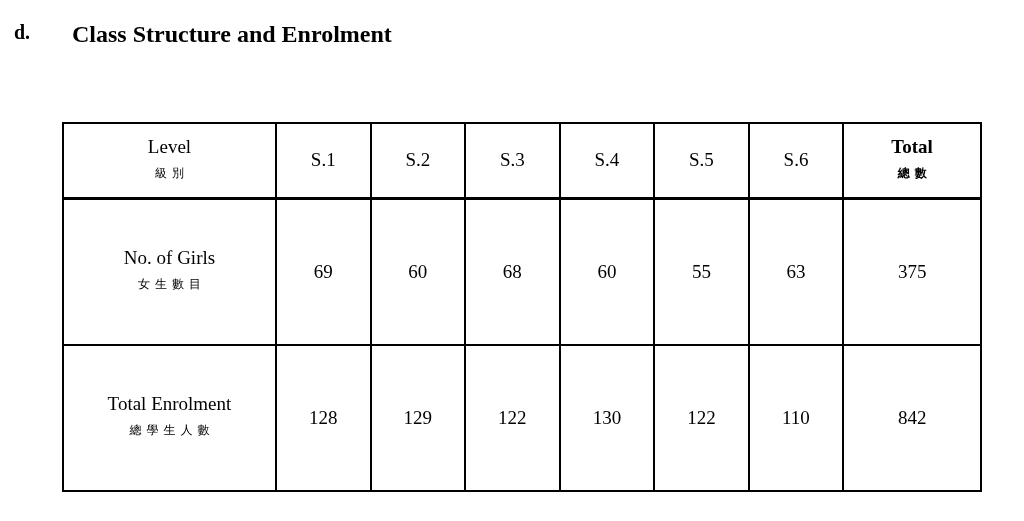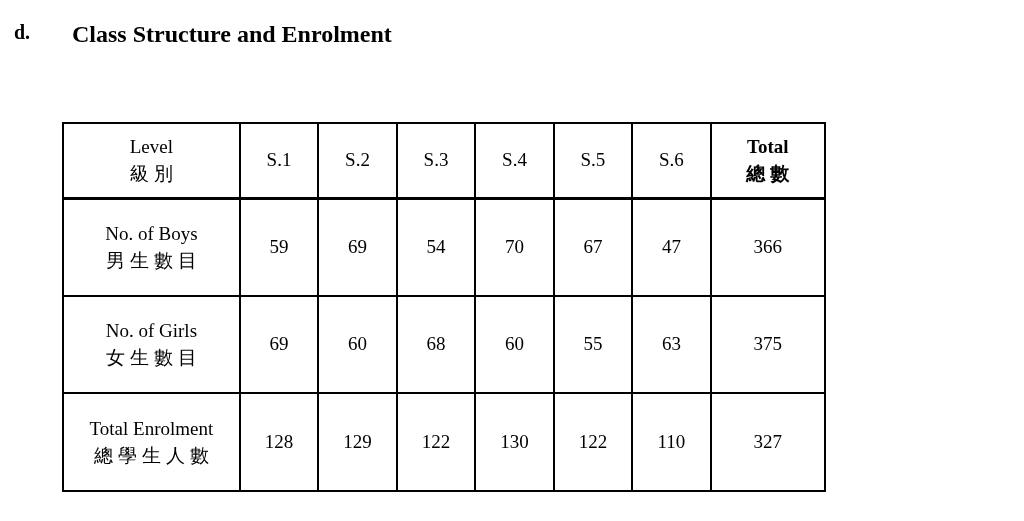--- a/index.html
+++ b/index.html
@@ -35,21 +35,21 @@
     font-weight: bold;
     font-size: 19px;
     line-height: 30px;
     letter-spacing: 3px;
   }
 
   table.enrolment {
     position: absolute;
     left: 62px;
     top: 122px;
-    width: 764px;
+    width: 920px;
     height: 370px;
     border-collapse: collapse;
     table-layout: fixed;
     text-align: center;
   }
   table.enrolment td, table.enrolment th {
     border: 2px solid #000000;
     vertical-align: middle;
     font-weight: normal;
     font-size: 19px;
@@ -57,21 +57,21 @@
   }
   table.enrolment tr { height: 74px; }
   table.enrolment thead tr { height: 75px; }
   table.enrolment thead th { border-bottom: 3px solid #000000; }
 
   col.c-level { width: 23.2%; }
   col.c-grade { width: 10.3%; }
   col.c-total { width: 15.0%; }
 
   .cell-en { display: block; line-height: 26px; font-size: 19px; }
-  .cell-zh { display: block; line-height: 27px; font-size: 19px; letter-spacing: 5px; text-indent: 5px; }
+  .cell-zh { display: block; line-height: 27px; font-size: 12px; letter-spacing: 5px; text-indent: 5px; }
   .num { font-size: 20px; }
   .bold, td.bold, th.bold .cell-en, th.bold .cell-zh { font-weight: bold; }
 </style>
 </head>
 <body>
 
 <div class="page">
 
   <div class="heading">
     <div class="item-letter">d.</div>
@@ -105,33 +105,20 @@
         <th>S.6</th>
         <th class="bold">
           <span class="cell-en">Total</span>
           <span class="cell-zh">總數</span>
         </th>
       </tr>
     </thead>
     <tbody>
       <tr>
         <td>
-          <span class="cell-en">No. of Boys</span>
-          <span class="cell-zh">男生數目</span>
-        </td>
-        <td class="num">59</td>
-        <td class="num">69</td>
-        <td class="num">54</td>
-        <td class="num">70</td>
-        <td class="num">67</td>
-        <td class="num">47</td>
-        <td class="num bold">366</td>
-      </tr>
-      <tr>
-        <td>
           <span class="cell-en">No. of Girls</span>
           <span class="cell-zh">女生數目</span>
         </td>
         <td class="num">69</td>
         <td class="num">60</td>
         <td class="num">68</td>
         <td class="num">60</td>
         <td class="num">55</td>
         <td class="num">63</td>
         <td class="num bold">375</td>
@@ -140,18 +127,18 @@
         <td>
           <span class="cell-en">Total Enrolment</span>
           <span class="cell-zh">總學生人數</span>
         </td>
         <td class="num">128</td>
         <td class="num">129</td>
         <td class="num">122</td>
         <td class="num">130</td>
         <td class="num">122</td>
         <td class="num">110</td>
-        <td class="num bold">327</td>
+        <td class="num bold">842</td>
       </tr>
     </tbody>
   </table>
 
 </div>
 
 </body></html>

